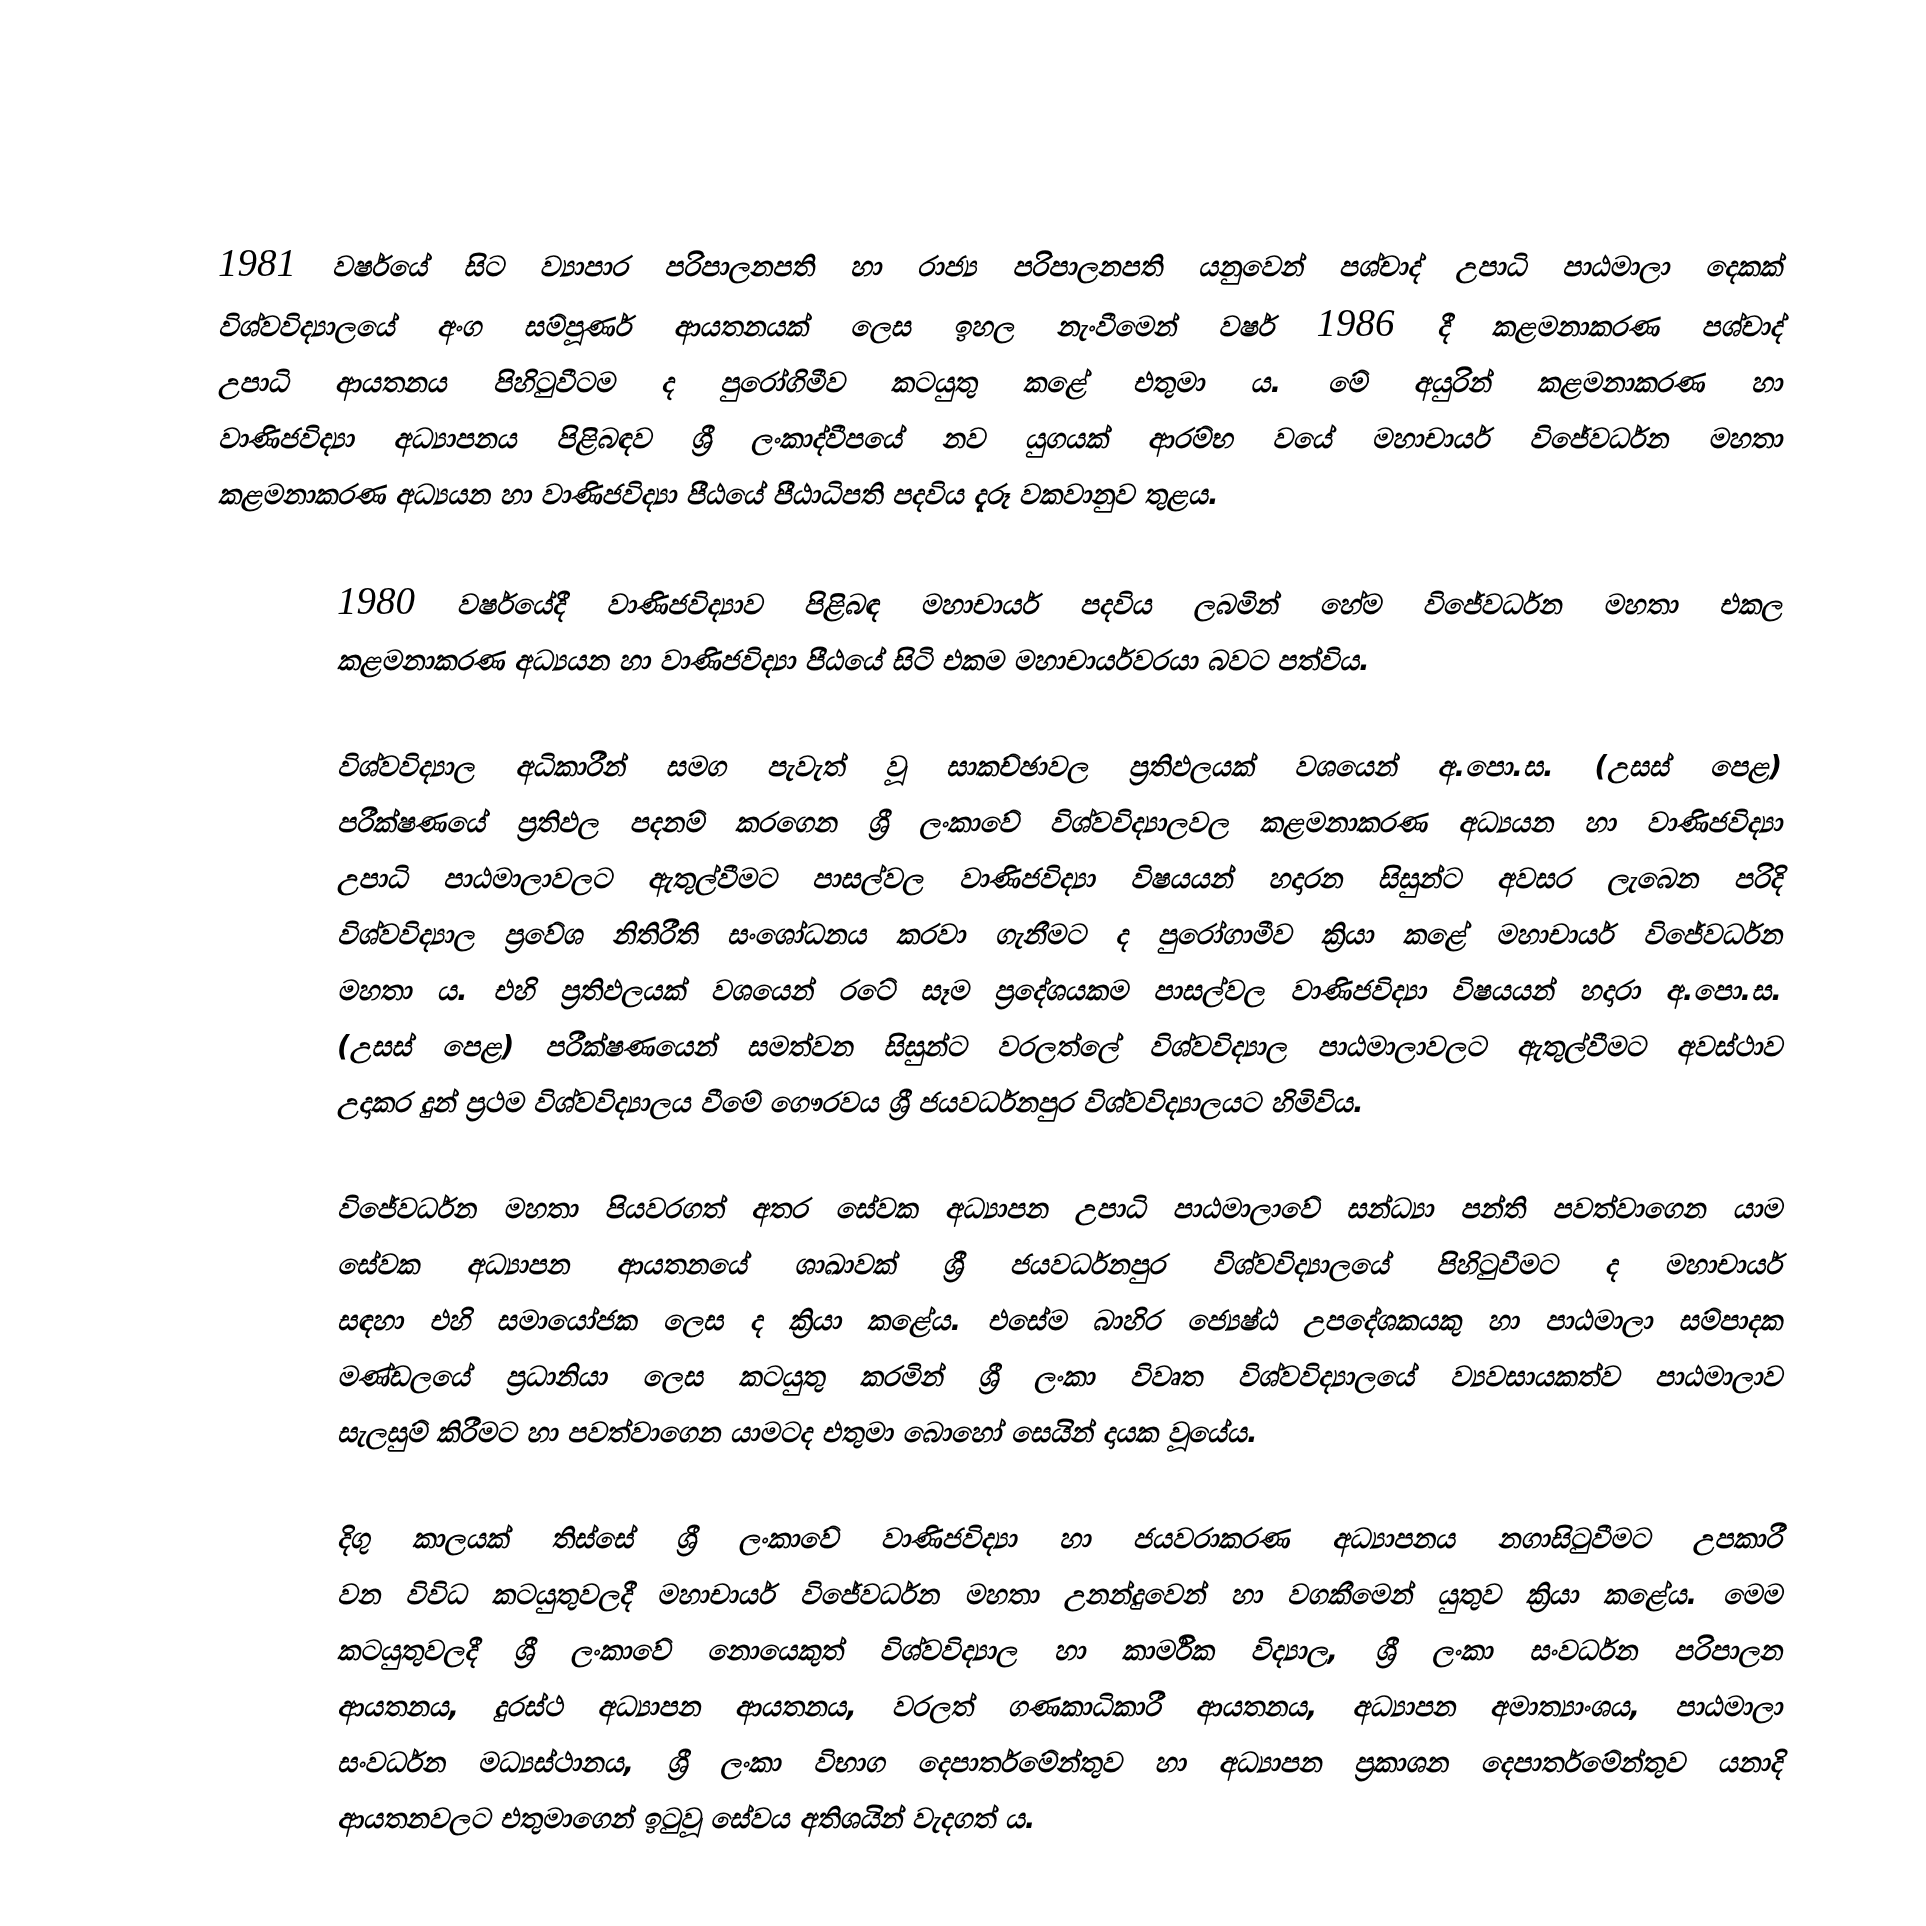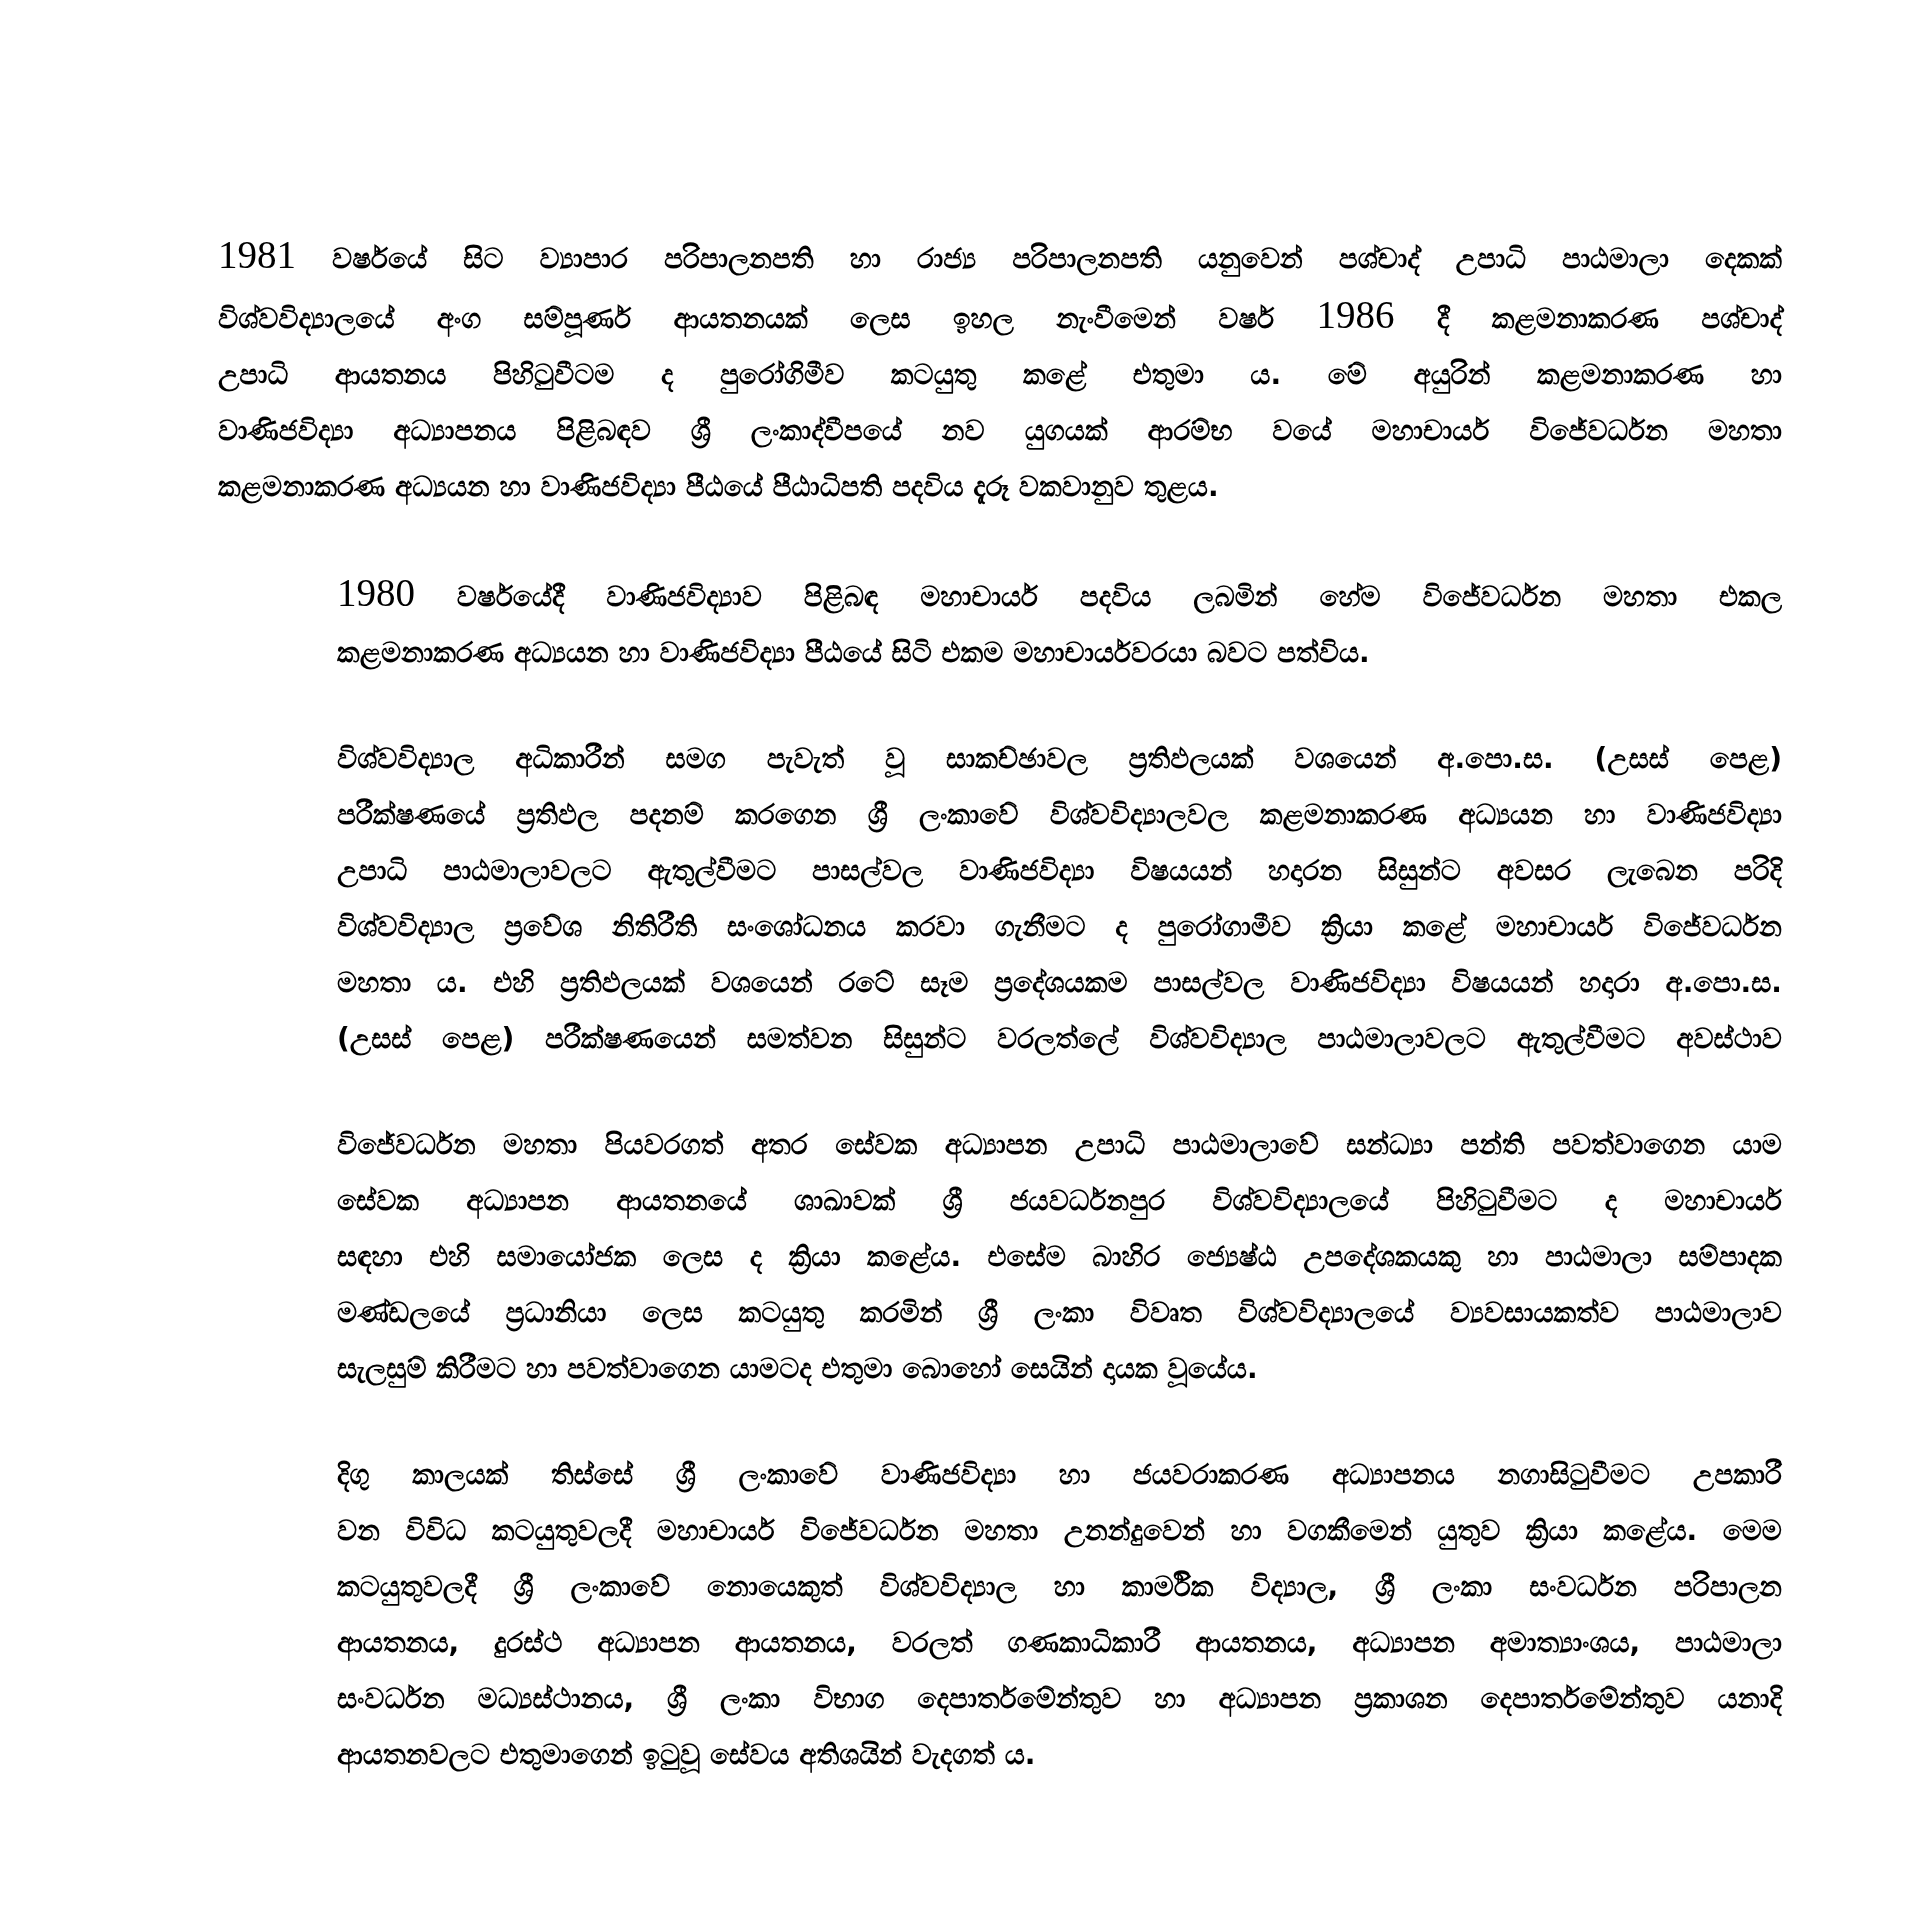--- a/index.html
+++ b/index.html
@@ -9,21 +9,21 @@
     left: 218px;
     top: 227px;
     width: 1564px;
     color: #000000;
     font-family: "DejaVu Sans", sans-serif;
     font-weight: bold;
     font-size: 28px;
     line-height: 56px;
     text-align: justify;
   }
-  .para { margin: 0 0 50px 0; text-indent: 0; }
+  .para { margin: 8px 0 50px 0; text-indent: 0; font-style: italic; }
   .para.indent { text-indent: 119px; }
   .line { display: block; text-align: justify; text-align-last: justify; white-space: nowrap; }
   .line.last { text-align-last: left; }
   .num { font-family: "Liberation Serif", serif; font-weight: normal; font-size: 39px; }
 </style>
 </head>
 <body>
 
 <div class="page" id="page">
   <div class="para">
@@ -39,20 +39,21 @@
     <span class="line last">කළමනාකරණ අධ්‍යයන හා වාණිජවිද්‍යා පීඨයේ සිටි එකම මහාචාර්යවරයා බවට පත්විය.</span>
   </div>
 
   <div class="para indent">
     <span class="line">විශ්වවිද්‍යාල අධිකාරීන් සමග පැවැත් වූ සාකච්ඡාවල ප්‍රතිඵලයක් වශයෙන් අ.පො.ස. (උසස් පෙළ)</span>
     <span class="line">පරීක්ෂණයේ ප්‍රතිඵල පදනම් කරගෙන ශ්‍රී ලංකාවේ විශ්වවිද්‍යාලවල කළමනාකරණ අධ්‍යයන හා වාණිජවිද්‍යා</span>
     <span class="line">උපාධි පාඨමාලාවලට ඇතුල්වීමට පාසල්වල වාණිජවිද්‍යා විෂයයන් හදාරන සිසුන්ට අවසර ලැබෙන පරිදි</span>
     <span class="line">විශ්වවිද්‍යාල ප්‍රවේශ නිතිරීති සංශෝධනය කරවා ගැනීමට ද පුරෝගාමීව ක්‍රියා කළේ මහාචාර්ය විජේවර්ධන</span>
     <span class="line">මහතා ය.  එහි ප්‍රතිඵලයක් වශයෙන් රටේ සෑම ප්‍රදේශයකම පාසල්වල වාණිජවිද්‍යා විෂයයන් හදාරා අ.පො.ස.</span>
     <span class="line">(උසස් පෙළ) පරීක්ෂණයෙන් සමත්වන සිසුන්ට වරලත්ලේ විශ්වවිද්‍යාල පාඨමාලාවලට ඇතුල්වීමට අවස්ථාව</span>
+    <span class="line last">උදාකර දුන් ප්‍රථම විශ්වවිද්‍යාලය වීමේ ගෞරවය ශ්‍රී ජයවර්ධනපුර විශ්වවිද්‍යාලයට හිමිවිය.</span>
   </div>
 
   <div class="para indent">
     <span class="line">විජේවර්ධන මහතා පියවරගත් අතර සේවක අධ්‍යාපන උපාධි පාඨමාලාවේ සන්ධ්‍යා පන්ති පවත්වාගෙන යාම</span>
     <span class="line">සේවක අධ්‍යාපන ආයතනයේ ශාඛාවක් ශ්‍රී ජයවර්ධනපුර විශ්වවිද්‍යාලයේ පිහිටුවීමට ද මහාචාර්ය</span>
     <span class="line">සඳහා එහි සමායෝජක ලෙස ද ක්‍රියා කළේය.  එසේම බාහිර ජ්‍යෙෂ්ඨ උපදේශකයකු හා පාඨමාලා සම්පාදක</span>
     <span class="line">මණ්ඩලයේ ප්‍රධානියා ලෙස කටයුතු කරමින් ශ්‍රී ලංකා විවෘත විශ්වවිද්‍යාලයේ ව්‍යවසායකත්ව පාඨමාලාව</span>
     <span class="line last">සැලසුම් කිරීමට හා පවත්වාගෙන යාමටද එතුමා බොහෝ සෙයින් දායක වූයේය.</span>
   </div>
 

